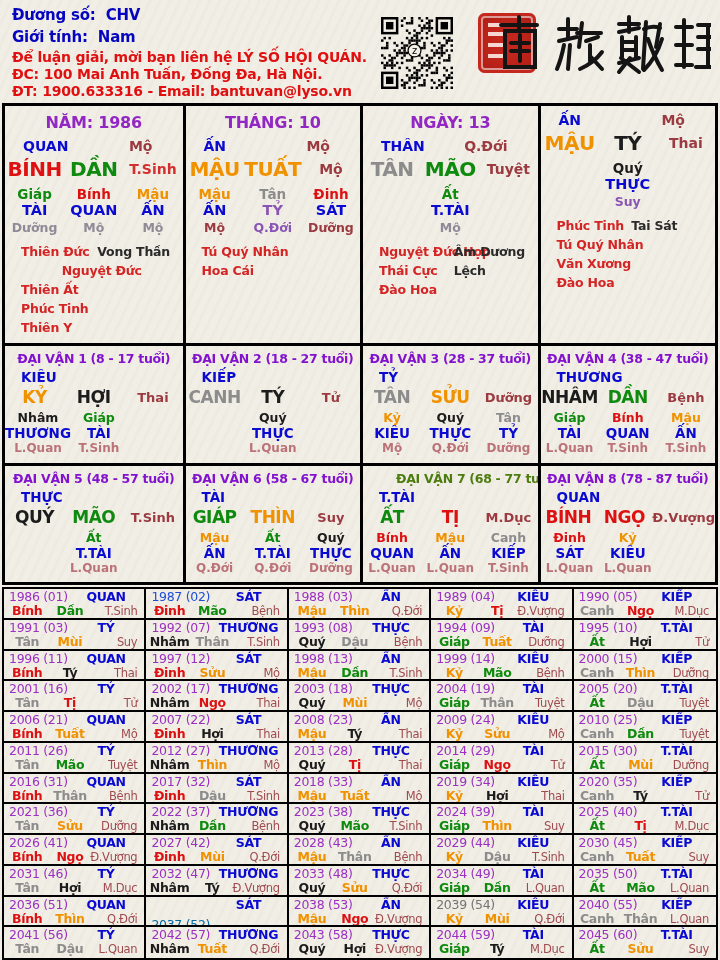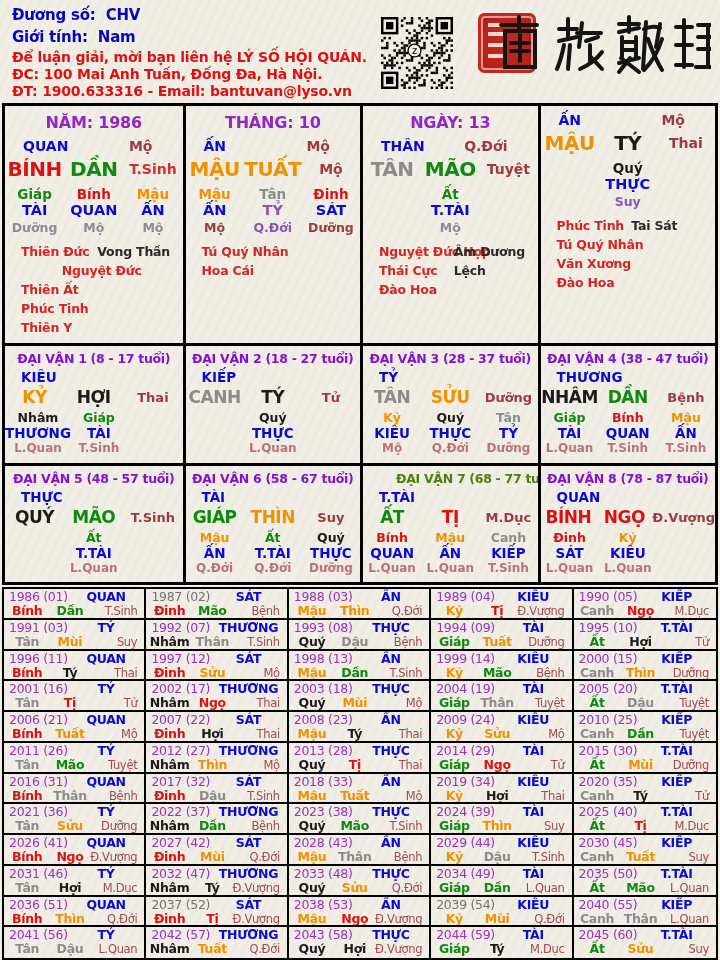--- a/index.html
+++ b/index.html
@@ -705,21 +705,21 @@
           <span class="y-star" style="color: rgb(10, 10, 208);">QUAN</span>
         </div>
         <div class="y-l2">
           <span class="y-stem" style="color: rgb(221, 17, 17);">Bính</span>
           <span class="y-branch" style="color: rgb(14, 138, 14);">Dần</span>
           <span class="y-status" style="color: rgb(160, 74, 78);">T.Sinh</span>
         </div>
       </div>
       <div class="ycell">
         <div class="y-l1">
-          <span class="y-year" style="color: #737373;">1987 (02)</span>
+          <span class="y-year" style="color: #1d4ed8;">1987 (02)</span>
           <span class="y-star" style="color: rgb(10, 10, 208);">SÁT</span>
         </div>
         <div class="y-l2">
           <span class="y-stem" style="color: rgb(221, 17, 17);">Đinh</span>
           <span class="y-branch" style="color: rgb(14, 138, 14);">Mão</span>
           <span class="y-status" style="color: rgb(160, 74, 78);">Bệnh</span>
         </div>
       </div>
       <div class="ycell">
         <div class="y-l1">
@@ -1255,21 +1255,21 @@
           <span class="y-star" style="color: rgb(10, 10, 208);">QUAN</span>
         </div>
         <div class="y-l2">
           <span class="y-stem" style="color: rgb(221, 17, 17);">Bính</span>
           <span class="y-branch" style="color: rgb(240, 146, 0);">Thìn</span>
           <span class="y-status" style="color: rgb(160, 74, 78);">Q.Đới</span>
         </div>
       </div>
       <div class="ycell">
         <div class="y-l1">
-          <span class="y-year" style="color: #737373;">2037 (52)</span>
+          <span class="y-year" style="color: #0369a1; margin-top: 20px;">2037 (52)</span>
           <span class="y-star" style="color: rgb(10, 10, 208);">SÁT</span>
         </div>
         <div class="y-l2">
           <span class="y-stem" style="color: rgb(221, 17, 17);">Đinh</span>
           <span class="y-branch" style="color: rgb(221, 17, 17);">Tị</span>
           <span class="y-status" style="color: rgb(160, 74, 78);">Đ.Vượng</span>
         </div>
       </div>
       <div class="ycell">
         <div class="y-l1">

